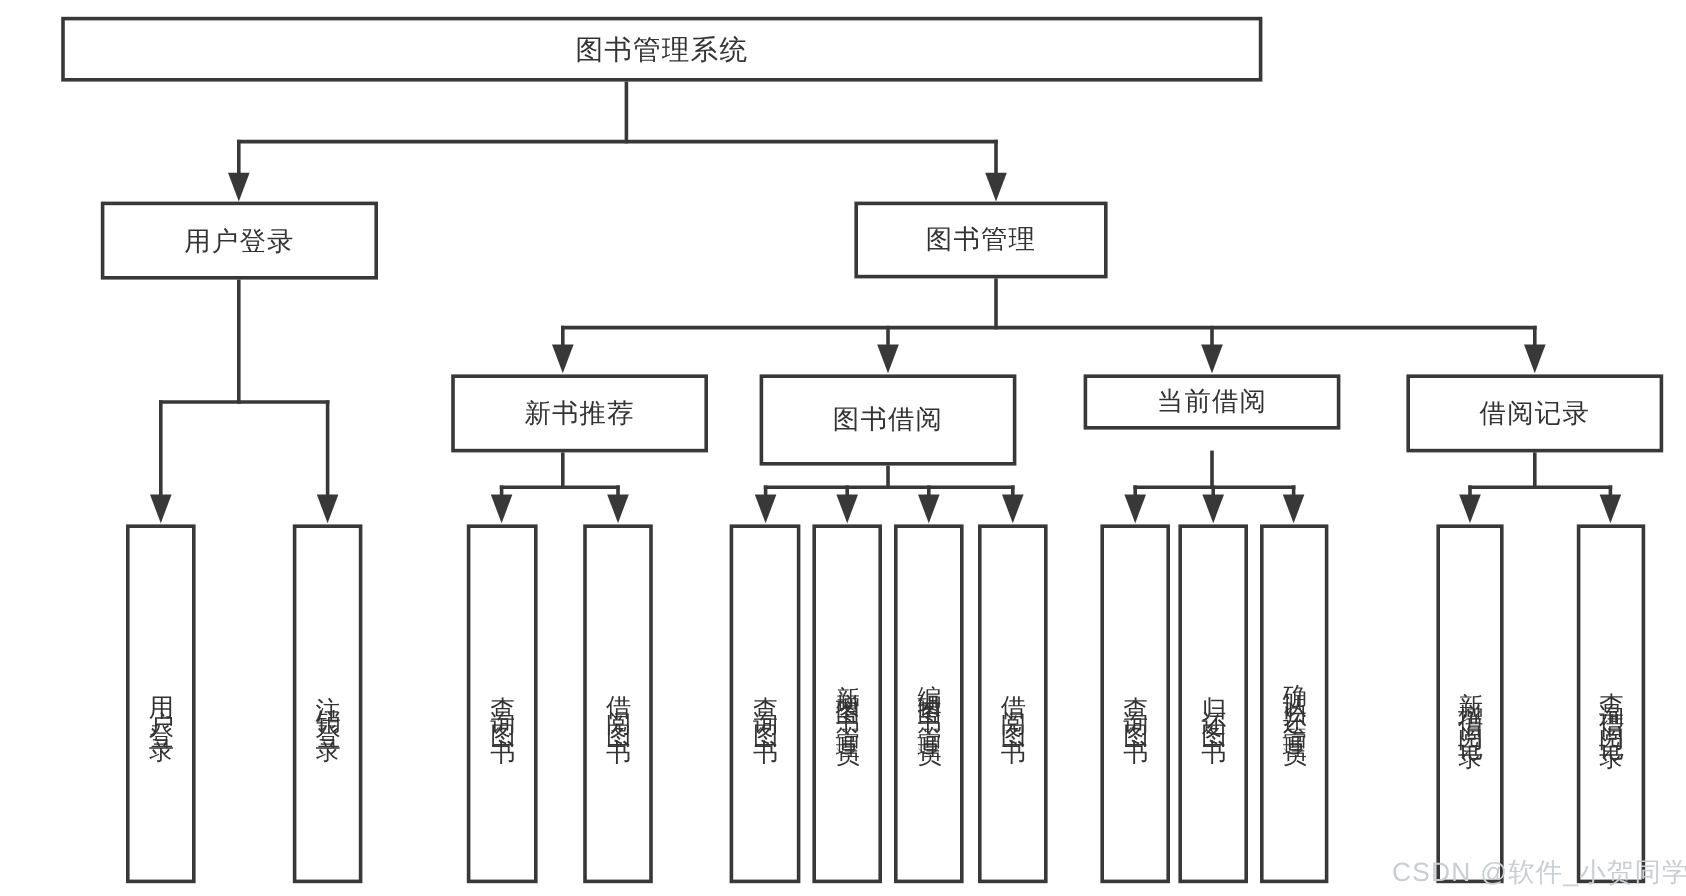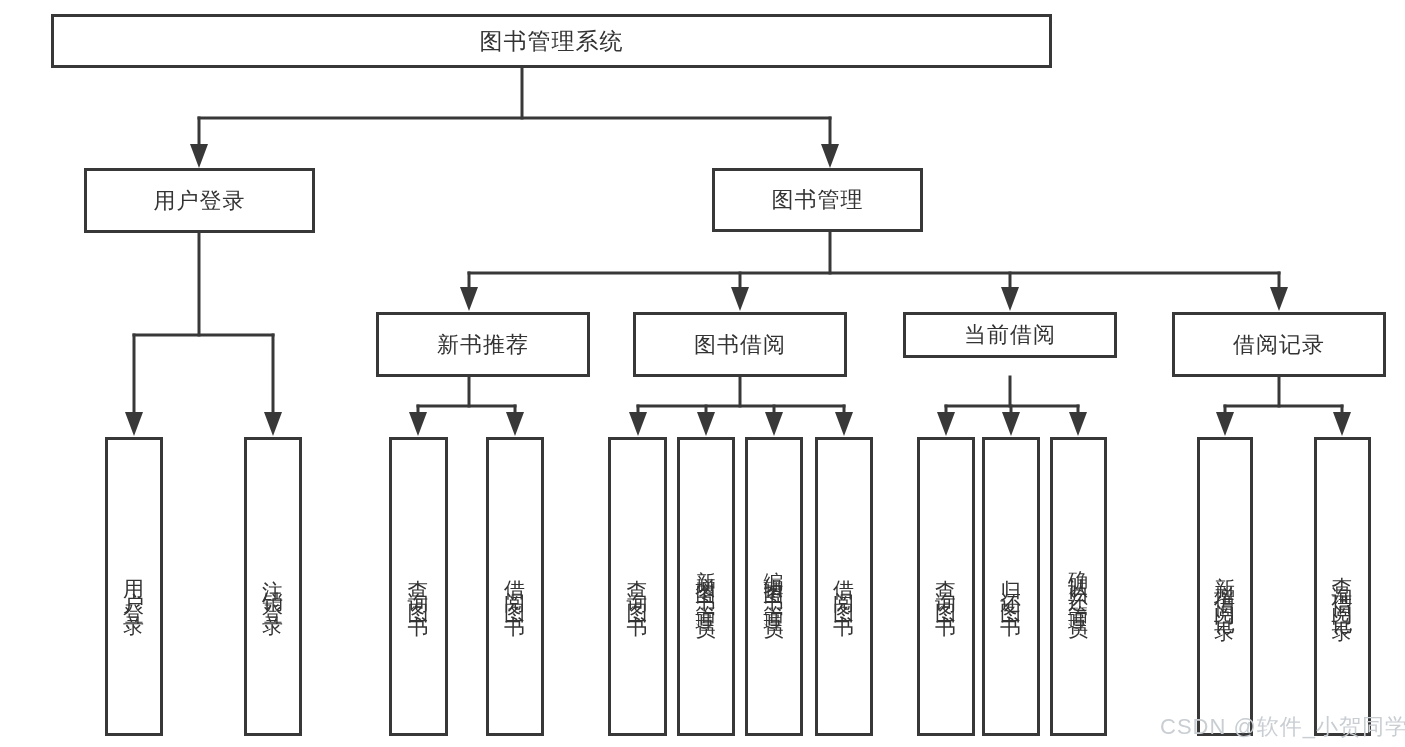--- a/index.html
+++ b/index.html
@@ -115,21 +115,21 @@
   <div class="node" style="left:84px;top:168px;width:231px;height:65px;">
     <span>用户登录</span>
   </div>
   <div class="node" style="left:712px;top:168px;width:211px;height:64px;">
     <span>图书管理</span>
   </div>
 
   <div class="node" style="left:376px;top:312px;width:214px;height:65px;">
     <span>新书推荐</span>
   </div>
-  <div class="node" style="left:633px;top:312px;width:214px;height:65px;">
+  <div class="node" style="left:633px;top:312px;width:214px;height:76px;">
     <span>图书借阅</span>
   </div>
   <div class="node" style="left:903px;top:312px;width:214px;height:46px;">
     <span>当前借阅</span>
   </div>
   <div class="node" style="left:1172px;top:312px;width:214px;height:65px;">
     <span>借阅记录</span>
   </div>
 
   <div class="node leaf" style="left:105px;top:437px;width:58px;height:299px;">

